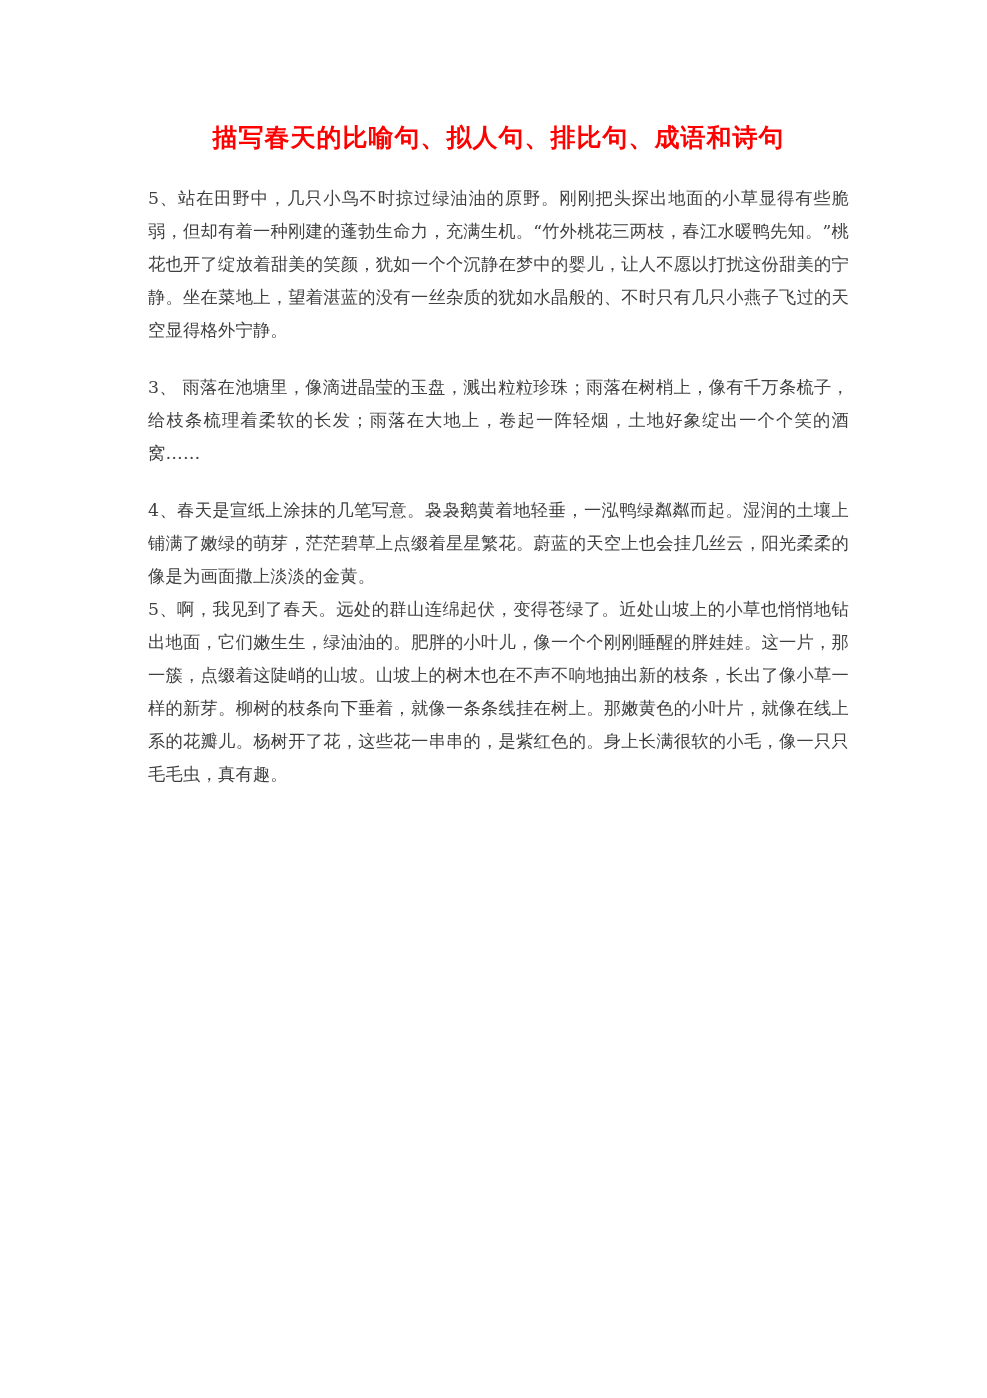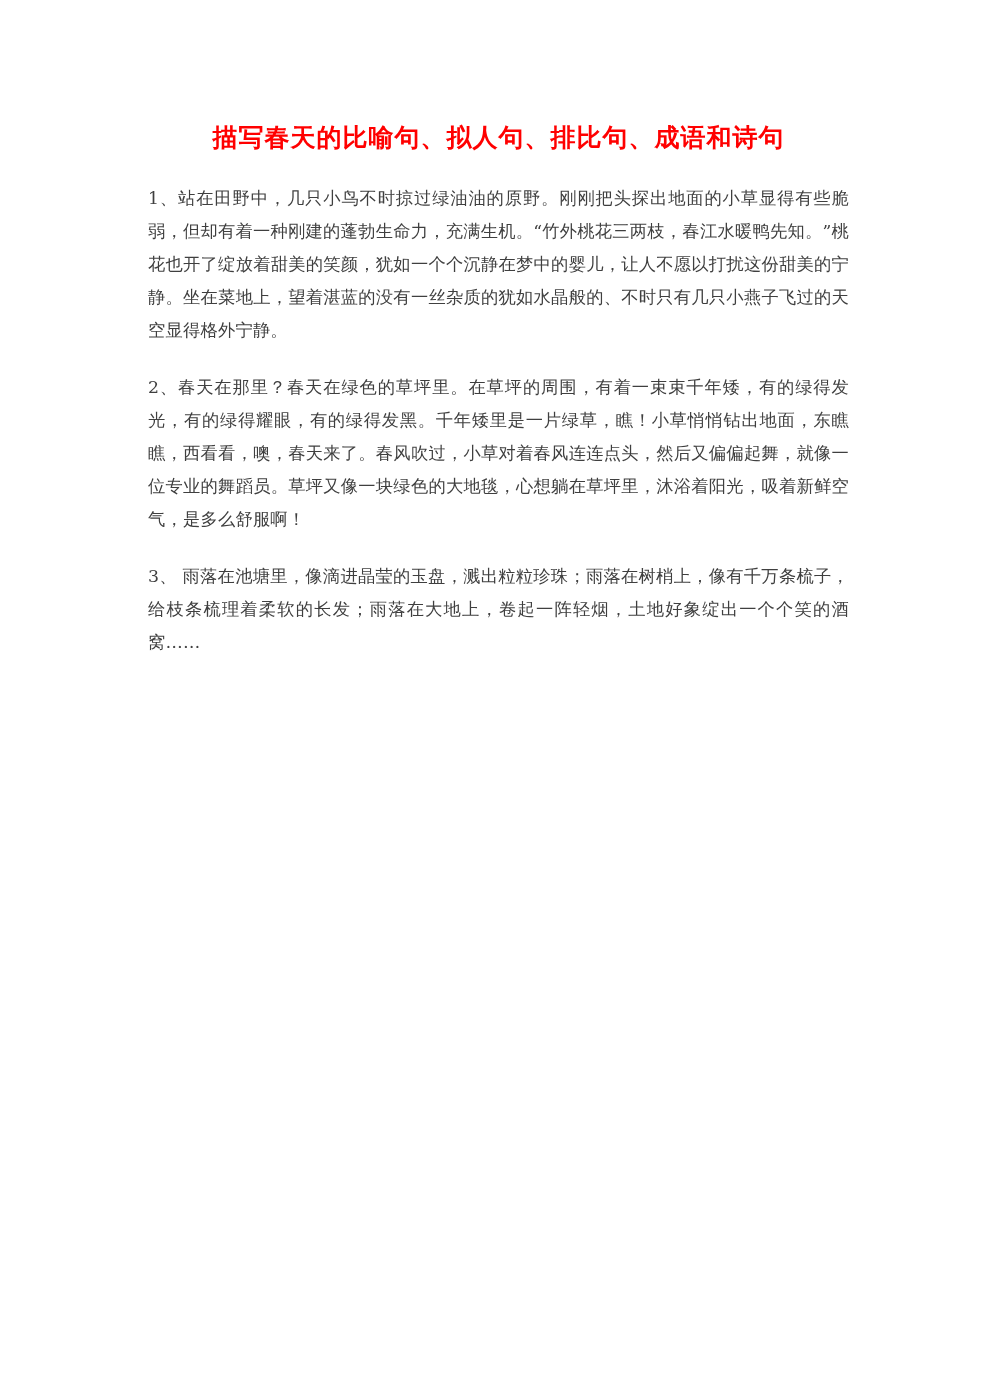--- a/index.html
+++ b/index.html
@@ -47,17 +47,18 @@
   
   .paragraphs .para:nth-child(6) { margin-bottom: 38px; }
   .paragraphs .para:last-child { margin-bottom: 0; }
 </style>
 </head>
 <body>
 
 <div class="document">
   <h1 class="title">描写春天的比喻句、拟人句、排比句、成语和诗句</h1>
   <div class="paragraphs" id="paragraphs">
-      <p class="para">1、站在田野中，几只小鸟不时掠过绿油油的原野。刚刚把头探出地面的小草显得有些脆弱，但却有着一种刚建的蓬勃生命力，充满生机。“竹外桃花三两枝，春江水暖鸭先知。”桃花也开了绽放着甜美的笑颜，犹如一个个沉静在梦中的婴儿，让人不愿以打扰这份甜美的宁静。坐在菜地上，望着湛蓝的没有一丝杂质的犹如水晶般的、不时只有几只小燕子飞过的天空显得格外宁静。</p>
-      <p class="para">2、春天在那里？春天在绿色的草坪里。在草坪的周围，有着一束束千年矮，有的绿得发光，有的绿得耀眼，有的绿得发黑。千年矮里是一片绿草，瞧！小草悄悄钻出地面，东瞧瞧，西看看，噢，春天来了。春风吹过，小草对着春风连连点头，然后又偏偏起舞，就像一位专业的舞蹈员。草坪又像一块绿色的大地毯，心想躺在草坪里，沐浴着阳光，吸着新鲜空气，是多么舒服啊！</p>
+      <p class="para">5、站在田野中，几只小鸟不时掠过绿油油的原野。刚刚把头探出地面的小草显得有些脆弱，但却有着一种刚建的蓬勃生命力，充满生机。“竹外桃花三两枝，春江水暖鸭先知。”桃花也开了绽放着甜美的笑颜，犹如一个个沉静在梦中的婴儿，让人不愿以打扰这份甜美的宁静。坐在菜地上，望着湛蓝的没有一丝杂质的犹如水晶般的、不时只有几只小燕子飞过的天空显得格外宁静。</p>
       <p class="para">3、 雨落在池塘里，像滴进晶莹的玉盘，溅出粒粒珍珠；雨落在树梢上，像有千万条梳子，给枝条梳理着柔软的长发；雨落在大地上，卷起一阵轻烟，土地好象绽出一个个笑的酒窝……</p>
+      <p class="para">4、春天是宣纸上涂抹的几笔写意。袅袅鹅黄着地轻垂，一泓鸭绿粼粼而起。湿润的土壤上铺满了嫩绿的萌芽，茫茫碧草上点缀着星星繁花。蔚蓝的天空上也会挂几丝云，阳光柔柔的像是为画面撒上淡淡的金黄。</p>
+      <p class="para">5、啊，我见到了春天。远处的群山连绵起伏，变得苍绿了。近处山坡上的小草也悄悄地钻出地面，它们嫩生生，绿油油的。肥胖的小叶儿，像一个个刚刚睡醒的胖娃娃。这一片，那一簇，点缀着这陡峭的山坡。山坡上的树木也在不声不响地抽出新的枝条，长出了像小草一样的新芽。柳树的枝条向下垂着，就像一条条线挂在树上。那嫩黄色的小叶片，就像在线上系的花瓣儿。杨树开了花，这些花一串串的，是紫红色的。身上长满很软的小毛，像一只只毛毛虫，真有趣。</p>
     </div>
 </div>
 
 </body></html>

